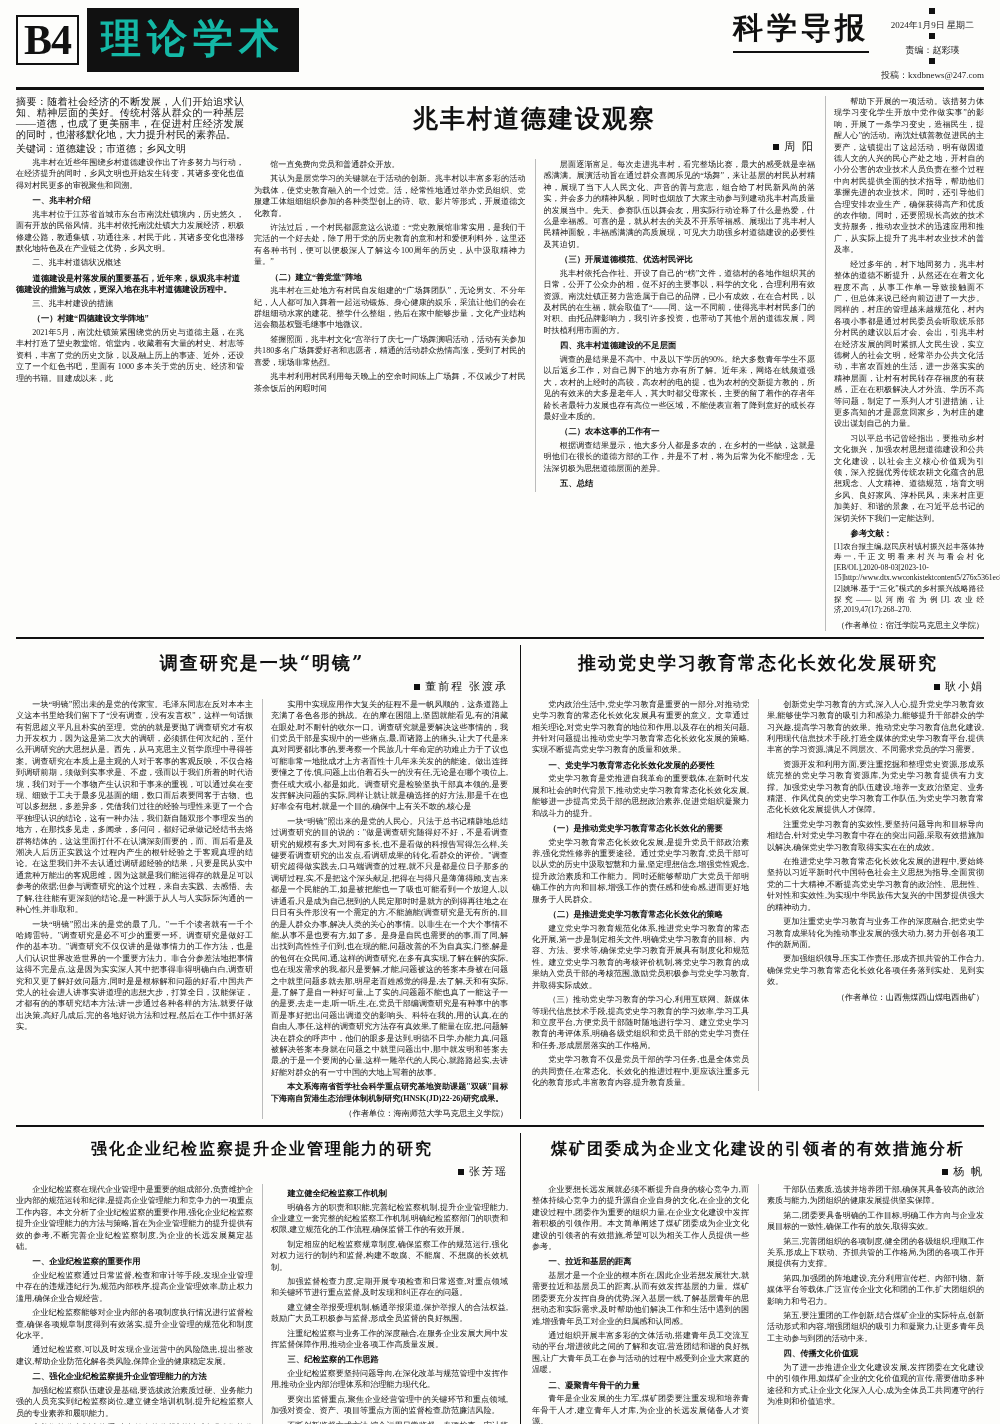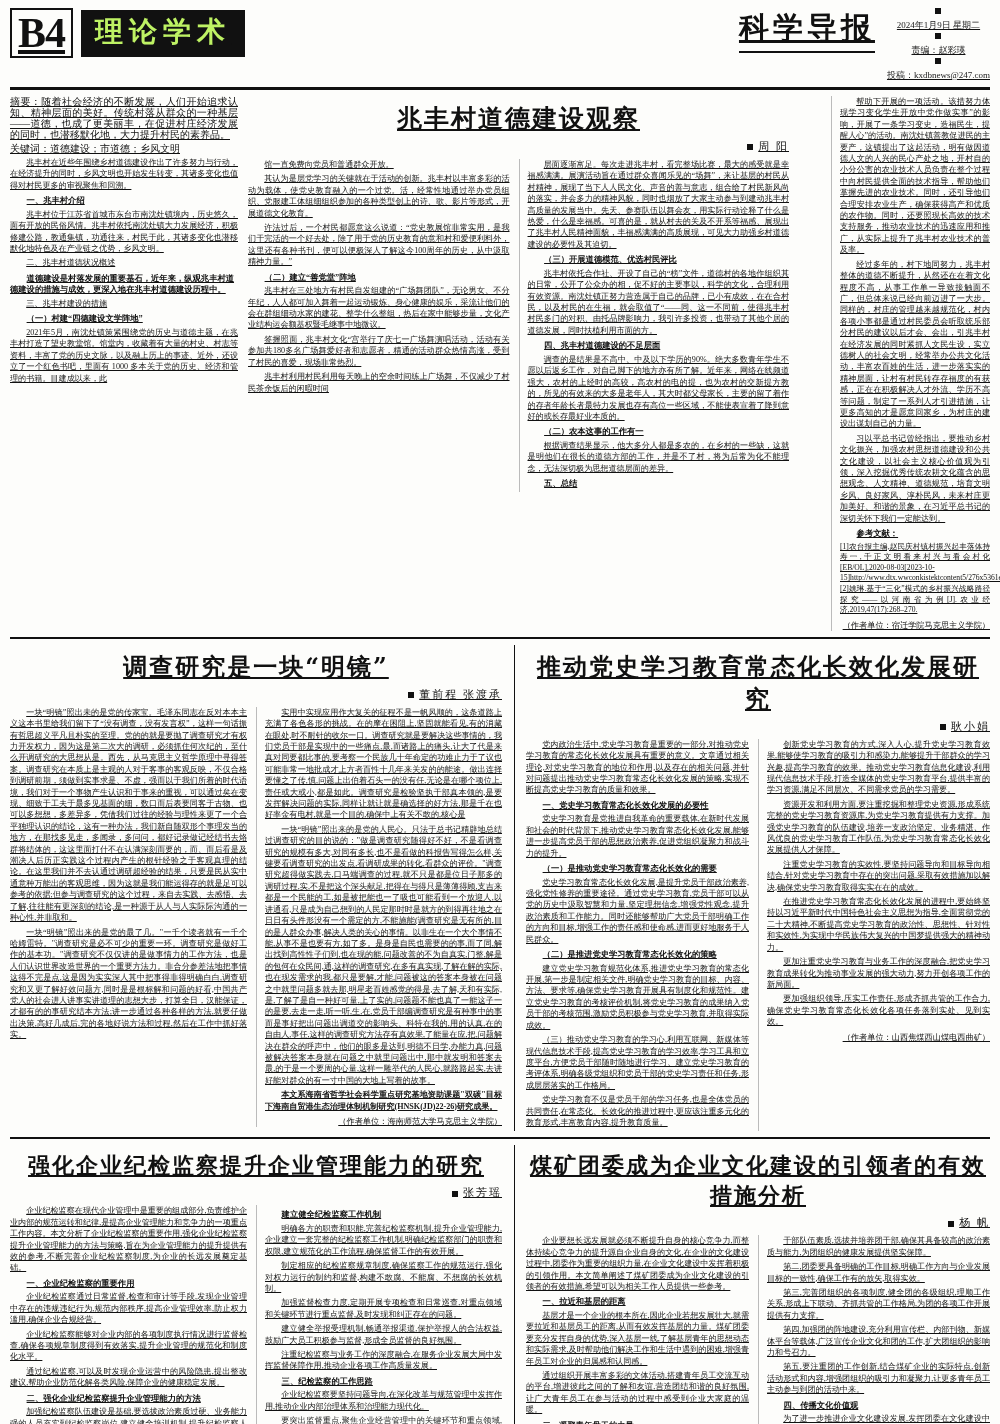--- a/index.html
+++ b/index.html
@@ -1,47 +1,47 @@
 <!DOCTYPE html>
 <html><head>
 <meta charset="utf-8">
 <style>
   html,body{margin:0;padding:0;}
   body{
     width:1000px;height:1424px;background:#fdfdfb;
     font-family:"Liberation Serif","DejaVu Serif",serif;
     color:#111;overflow:hidden;
   }
-  .page{position:relative;width:1000px;height:1424px;box-sizing:border-box;padding:8px 10px;text-decoration:underline;}
+  .page{position:relative;width:1000px;height:1424px;box-sizing:border-box;padding:8px 16px;}
 
   
   .masthead{display:flex;align-items:flex-start;justify-content:space-between;border-bottom:3px solid #111;padding-bottom:4px;}
   .mast-left{display:flex;align-items:center;gap:8px;}
   .page-no{
     font-family:"Liberation Serif",serif;font-size:42px;font-weight:bold;letter-spacing:-1px;
     border:2px solid #111;padding:0 6px;line-height:46px;
   }
   .section-title{
-    background:#111;color:#bef264;font-size:28px;font-weight:bold;letter-spacing:6px;
+    background:#111;color:#14b8a6;font-size:40px;font-weight:bold;letter-spacing:6px;
     padding:3px 14px 6px 14px;font-family:"DejaVu Serif",serif;
   }
   .mast-right{display:flex;align-items:flex-start;gap:12px;}
   .paper-name{
     font-size:30px;font-weight:bold;letter-spacing:4px;font-family:"DejaVu Serif",serif;
     border-bottom:2px solid #111;padding-bottom:2px;margin-bottom:3px;text-align:center;
   }
   .mast-meta{font-size:9px;line-height:15px;color:#222;}
   .mast-meta div{display:flex;align-items:center;gap:4px;flex-direction:column;}
   .sq{display:inline-block;width:6px;height:6px;background:#111;}
   .hr-thick{border-top:2px solid #111;margin:6px 0;}
 
   
   .art-title{text-align:center;font-size:25px;font-weight:bold;letter-spacing:2px;margin:6px 0 4px;font-family:"DejaVu Serif",serif;}
-  .art-title.sm{font-size:24px;}
-  .art-title.xs{font-size:22px;}
+  .art-title.sm{font-size:18px;}
+  .art-title.xs{font-size:16px;}
   .byline{text-align:right;font-size:11px;margin-bottom:5px;letter-spacing:2px;}
   .byline .bsq{display:inline-block;width:6px;height:6px;background:#111;margin-right:5px;vertical-align:middle;}
 
   .cols{display:flex;gap:9px;}
   .col{flex:1;min-width:0;}
   .col.bord{border-left:1px solid #bbb;padding-left:8px;}
 
   p.body{
     font-size:8.1px;line-height:11.4px;text-align:justify;margin:0 0 3px;
     text-indent:2em;color:#161616;word-break:break-all;
@@ -50,21 +50,21 @@
   p.abs{font-size:10px;line-height:11px;text-align:justify;margin:0 0 3px;text-indent:0;}
   .sign{font-size:8.2px;text-align:right;margin-top:4px;}
   .refs{font-size:7.6px;line-height:10.6px;text-align:justify;margin:0;}
 
   .vline{border-left:1px solid #111;}
 
   
   .top-region{display:flex;gap:10px;}
   .top-left{width:228px;}
   .top-main{flex:1;}
-  .top-right{width:150px;margin-left:32px;}
+  .top-right{width:150px;}
 
   .mid-region{display:flex;gap:12px;}
   .mid-left{width:492px;}
   .mid-right{flex:1;}
 
   .bot-region{display:flex;gap:12px;}
   .bot-left{width:492px;}
   .bot-right{flex:1;}
 </style>
 </head>

